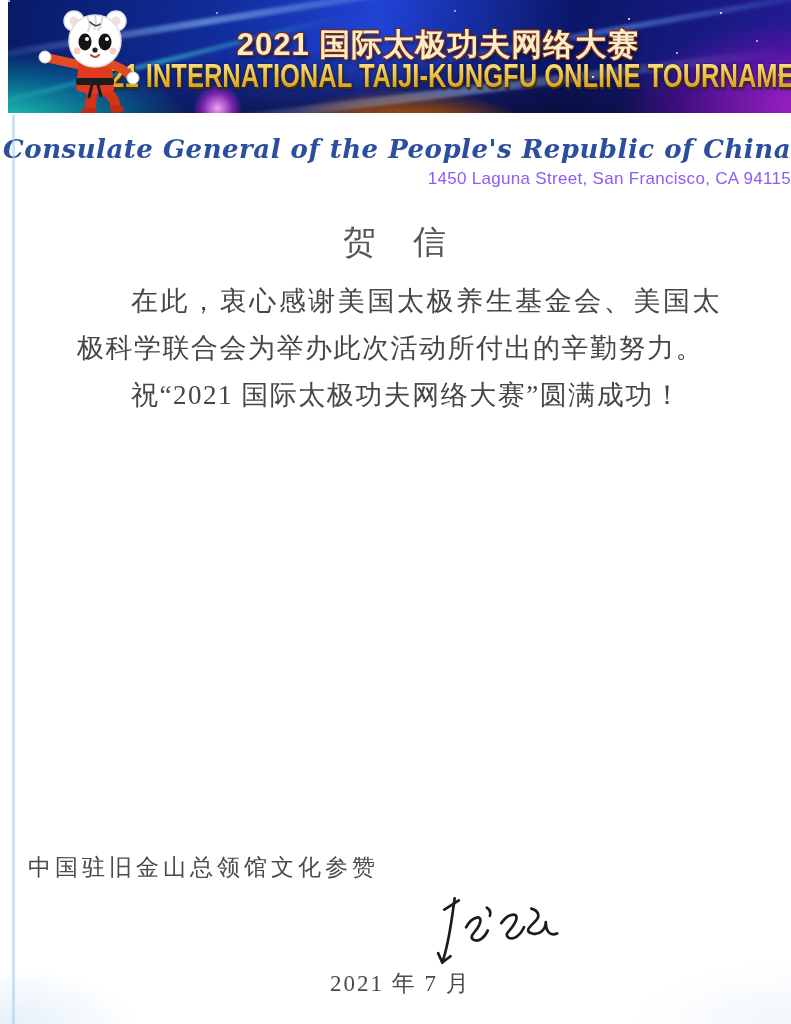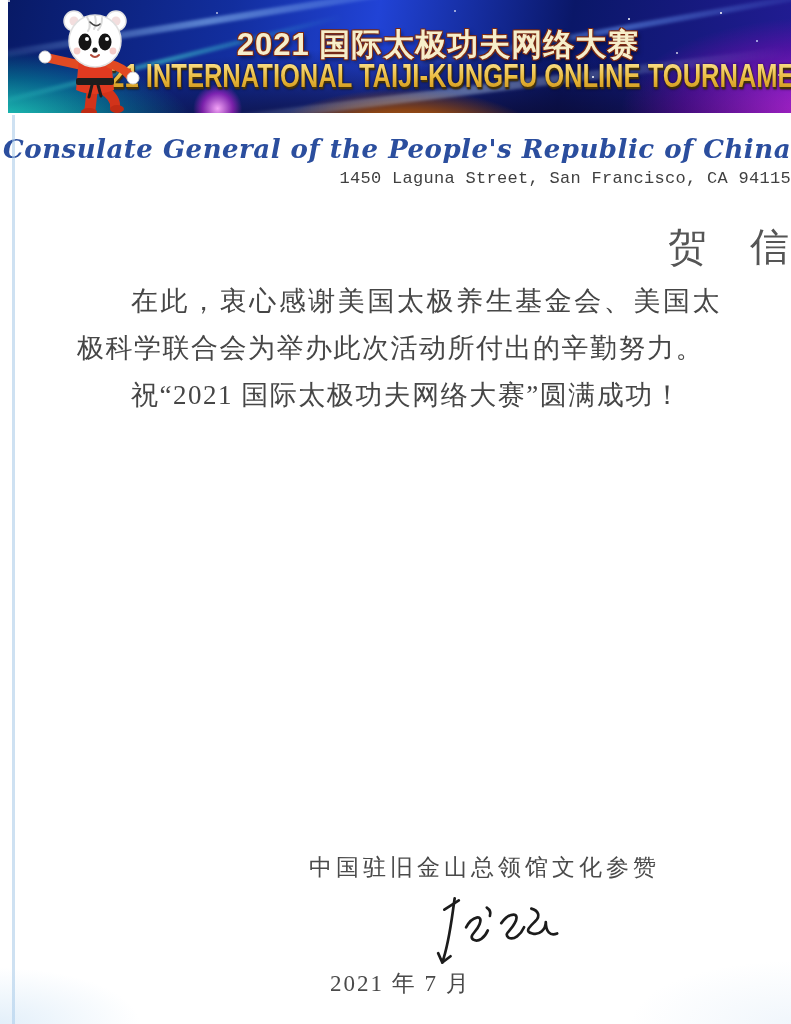--- a/index.html
+++ b/index.html
@@ -55,41 +55,41 @@
   }
   .mascot { position:absolute; left:24px; top:8px; width:124px; height:108px; z-index:3; }
 
   
   .letterhead { position:absolute; left:0; top:134px; width:791px; text-align:right; }
   .org-script {
     font-family:"DejaVu Serif","Liberation Serif",serif; font-style:italic; font-weight:bold;
     font-size:26px; color:#2b4e9e; letter-spacing:0.5px;
   }
   .org-address {
-    margin-top:5px; font-family:Liberation Mono, monospace;
-    font-size:17px; color:#404040; letter-spacing:0.3px;
+    margin-top:5px; font-family:Liberation Sans, sans-serif;
+    font-size:17px; color:#8b5cf6; letter-spacing:0.3px;
   }
 
   
   .letter-title {
-    position:absolute; left:0; top:220px; width:791px; text-align:right;
+    position:absolute; left:0; top:220px; width:791px; text-align:center;
     font-family:"Liberation Sans","DejaVu Sans",sans-serif;
-    font-size:39px; font-weight:500; color:#555; letter-spacing:2px;
+    font-size:33px; font-weight:500; color:#555; letter-spacing:2px;
   }
   .letter-body {
     position:absolute; left:77px; top:278px; width:644px;
     font-size:27px; line-height:47px; color:#464646; letter-spacing:1.5px;
     text-align:justify;
   }
   .letter-body p { text-indent:2em; margin:0; }
   .run-bold { font-weight:bold; color:#333; }
 
   .sig-title {
-    position:absolute; left:0; top:852px; width:660px; text-align:right;
-    font-size:23px; color:#4a4a4a; letter-spacing:4px;
+    position:absolute; left:0; top:852px; width:660px; 
+    font-size:23px; color:#4a4a4a; letter-spacing:4px;padding-left:28px;
   }
   .sig-mark { position:absolute; left:408px; top:890px; width:170px; height:88px; }
   .letter-date {
     position:absolute; left:330px; top:968px; width:260px; text-align:left;
     font-size:23px; color:#4a4a4a; letter-spacing:2px;
   }
 
   
   .edge-line { position:absolute; left:12px; top:115px; width:3px; height:909px;
     background:rgba(165,200,232,.55); filter:blur(.5px); }

